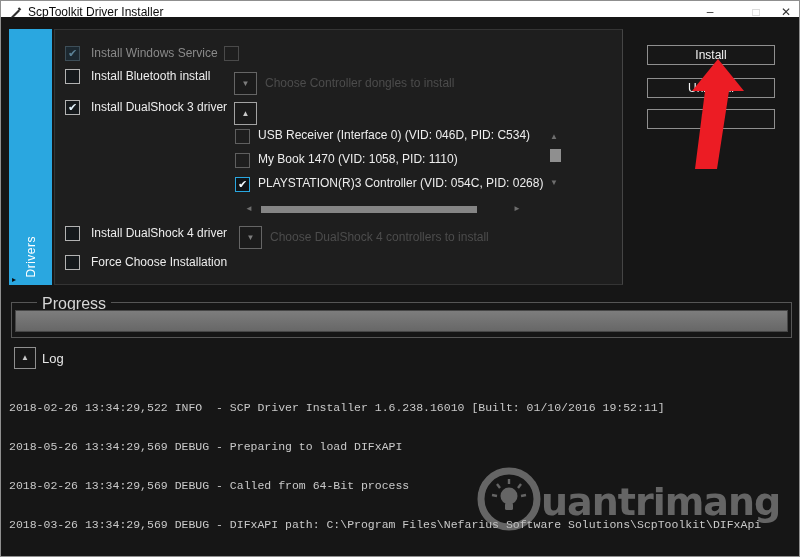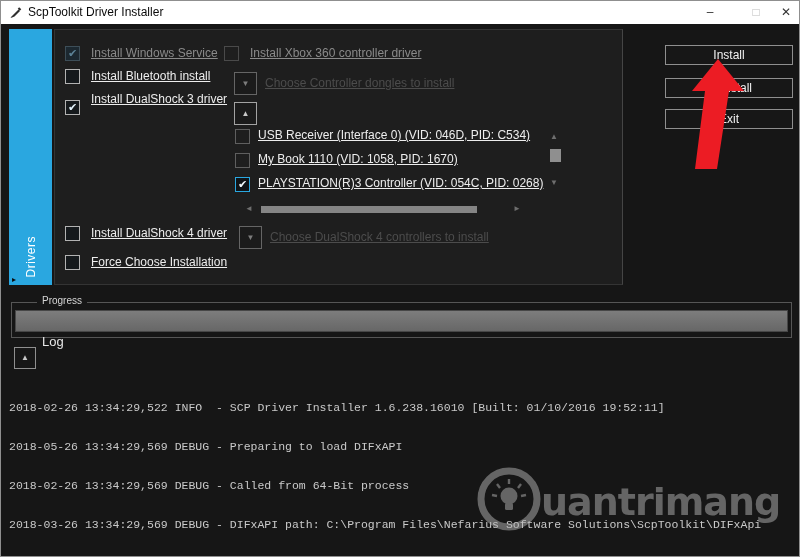--- a/index.html
+++ b/index.html
@@ -5,59 +5,59 @@
   html,body{margin:0;padding:0;background:#2b2b2b;}
   *{box-sizing:border-box;}
   .abs{position:absolute;}
   #window{
     position:relative;width:800px;height:557px;overflow:hidden;
     background:var(--window-bg,#161616);
     border:1px solid #8f8f8f;
     font-family:"Liberation Sans",sans-serif;
   }
   
-  .titlebar{left:0;top:0;width:100%;height:23px;background:var(--titlebar-bg,#fff);}
+  .titlebar{left:0;top:0;width:100%;height:16px;background:var(--titlebar-bg,#fff);}
   .titlebar .title{left:27px;top:4px;font-size:12px;color:#0a0a0a;}
   .winbtn{top:0;width:26px;height:22px;text-align:center;line-height:22px;font-size:12px;color:#333;cursor:default;}
   .winbtn.max{color:#bdbdbd;}
   
   .tab{left:8px;top:28px;width:43px;height:256px;background:var(--accent,#2aa7e0);}
   .tab-label{position:absolute;left:50%;bottom:8px;transform:translateX(-50%) rotate(180deg);
     writing-mode:vertical-rl;color:#fff;font-size:12px;letter-spacing:.5px;}
   .tab-expander{position:absolute;left:3px;bottom:1px;font-size:8px;color:#0a0a0a;}
   
   .panel{left:53px;top:28px;width:569px;height:256px;background:var(--panel-bg,#1e1e1e);
     border:1px solid #343434;border-right:1px solid #454545;}
   .cb{width:15px;height:15px;border:1px solid #b2b2b2;background:#15191c;text-align:center;line-height:13px;font-size:11px;color:#e3f2fb;}
   .cb.dis{border-color:#4a4a4a;background:transparent;}
   .cb.dis-chk{border-color:#3d4e58;background:#1c2830;color:#5c8296;}
   .cb.list{border-color:#5f5f5f;background:transparent;}
   .cb.list-chk{border-color:var(--accent,#2aa7e0);background:#101417;color:#f2fafe;}
   .cb .mk{visibility:hidden;}
   .cb.on .mk{visibility:visible;}
-  .lbl{font-size:12px;color:#ededed;line-height:15px;white-space:nowrap;text-decoration:underline;}
+  .lbl{font-size:12px;color:#ededed;line-height:15px;white-space:nowrap;}
   .lbl.gray{color:#8a8a8a;}
   .lbl.offtext{color:#4c4c4c;}
   .ddbtn{width:23px;height:23px;border:1px solid #a3a3a3;background:#1b1b1b;text-align:center;line-height:21px;font-size:8px;color:#c9c9c9;}
   .ddbtn.dis{border-color:#656565;color:#7d7d7d;}
   .sarrow{font-size:8px;color:#6e6e6e;line-height:8px;}
   .vthumb{width:11px;height:13px;background:#8f8f8f;}
   .hthumb{height:7px;background:#858585;}
   
-  .btn{left:664px;width:128px;height:20px;border:1px solid #8f8f8f;background:#171717;
+  .btn{left:646px;width:128px;height:20px;border:1px solid #8f8f8f;background:#171717;
     color:#f2f2f2;font-size:12px;text-align:center;line-height:18px;cursor:default;}
   
   .group{left:10px;top:301px;width:781px;height:36px;border:1px solid #565656;}
-  .group-label{left:36px;top:294px;background:var(--window-bg,#161616);padding:0 5px;font-size:10px;color:#d6d6d6;}
+  .group-label{left:36px;top:294px;background:var(--window-bg,#161616);padding:0 5px;font-size:16px;color:#d6d6d6;}
   .pbar{left:14px;top:309px;width:773px;height:22px;border:1px solid #474747;
     background:linear-gradient(var(--progress-hi,#7d7d7d),var(--progress-fill,#676767));}
   
   .logbtn{left:13px;top:346px;width:22px;height:22px;border:1px solid #8f8f8f;background:#171717;
     text-align:center;line-height:20px;font-size:8px;color:#c9c9c9;}
-  .log-label{left:41px;top:333px;font-size:13px;color:#e6e6e6;}
+  .log-label{left:41px;top:350px;font-size:13px;color:#e6e6e6;}
   .log{left:8px;top:374px;width:792px;font-family:"Liberation Mono",monospace;
     font-size:11.5px;line-height:13px;color:#c9c9c9;white-space:pre;}
   
   .overlay{left:0;top:0;width:800px;height:557px;pointer-events:none;}
   .watermark{left:468px;top:458px;opacity:.5;pointer-events:none;}
 </style>
 </head>
 <body>
 
 <div id="window">
@@ -76,35 +76,34 @@
   <div class="abs tab">
     <span class="tab-label">Drivers</span>
     <span class="tab-expander">▸</span>
   </div>
 
   <div class="abs panel">
 
     <div class="abs cb dis-chk on" style="left:10px;top:16px"><span class="mk">✔</span></div>
     <span class="abs lbl gray" style="left:36px;top:16px">Install Windows Service</span>
     <div class="abs cb dis" style="left:169px;top:16px"><span class="mk">✔</span></div>
-    <span class="abs lbl gray" style="left:195px;top:16px">Install Xbox 360 controller driver</span>
 
     <div class="abs cb" style="left:10px;top:39px"><span class="mk">✔</span></div>
     <span class="abs lbl" style="left:36px;top:39px">Install Bluetooth install</span>
     <div class="abs ddbtn dis" style="left:179px;top:42px"><span>▼</span></div>
     <span class="abs lbl offtext" style="left:210px;top:46px">Choose Controller dongles to install</span>
 
     <div class="abs cb on" style="left:10px;top:70px"><span class="mk">✔</span></div>
-    <span class="abs lbl" style="left:36px;top:62px">Install DualShock 3 driver</span>
+    <span class="abs lbl" style="left:36px;top:70px">Install DualShock 3 driver</span>
     <div class="abs ddbtn" style="left:179px;top:72px"><span>▲</span></div>
 
     <div class="abs cb list" style="left:180px;top:99px"><span class="mk">✔</span></div>
     <span class="abs lbl" style="left:203px;top:98px">USB Receiver (Interface 0) (VID: 046D, PID: C534)</span>
     <div class="abs cb list" style="left:180px;top:123px"><span class="mk">✔</span></div>
-    <span class="abs lbl" style="left:203px;top:122px">My Book 1110 (VID: 1058, PID: 1670)</span>
+    <span class="abs lbl" style="left:203px;top:122px">My Book 1470 (VID: 1058, PID: 1110)</span>
     <div class="abs cb list-chk on" style="left:180px;top:147px"><span class="mk">✔</span></div>
     <span class="abs lbl" style="left:203px;top:146px">PLAYSTATION(R)3 Controller (VID: 054C, PID: 0268)</span>
 
     <span class="abs sarrow" style="left:495px;top:103px">▲</span>
     <div class="abs vthumb" style="left:495px;top:119px"></div>
     <span class="abs sarrow" style="left:495px;top:149px">▼</span>
 
     <span class="abs sarrow" style="left:190px;top:175px">◄</span>
     <div class="abs hthumb" style="left:206px;top:176px;width:216px"></div>
     <span class="abs sarrow" style="left:458px;top:175px">►</span>

